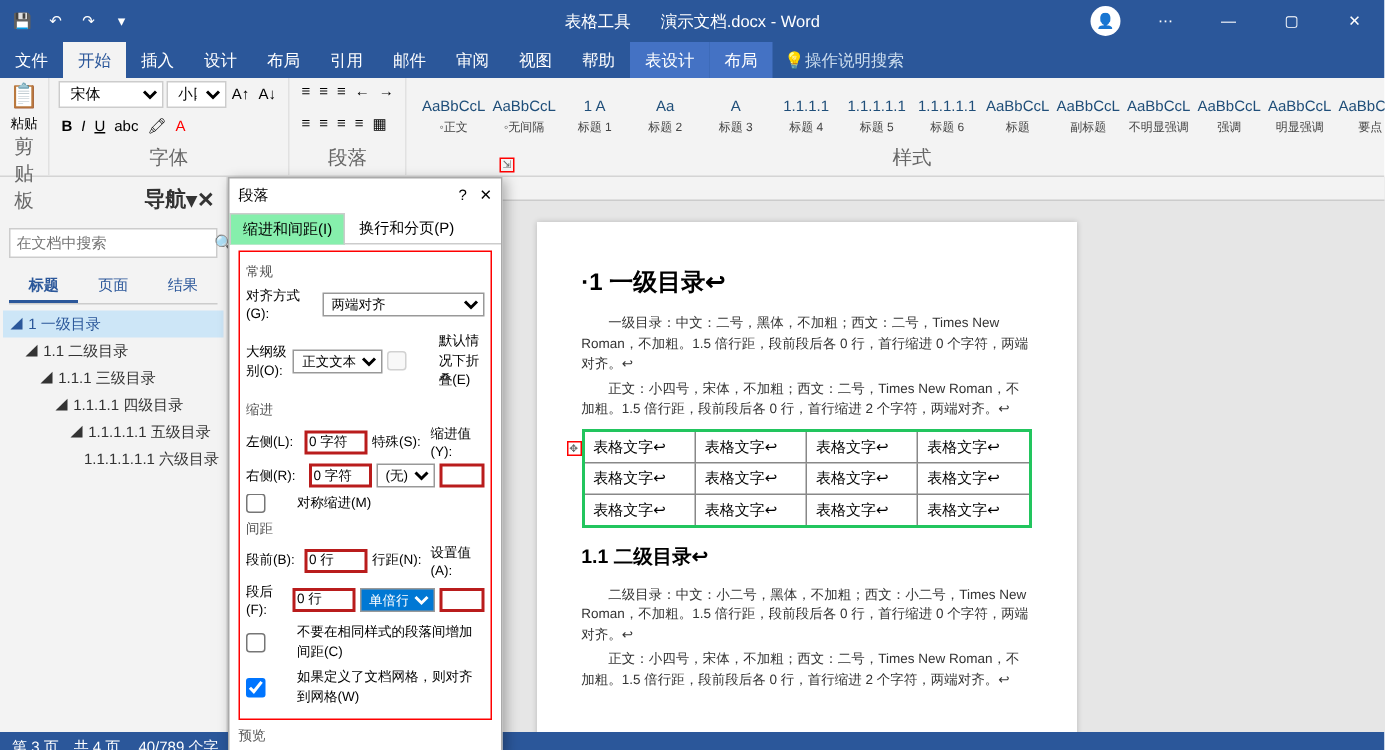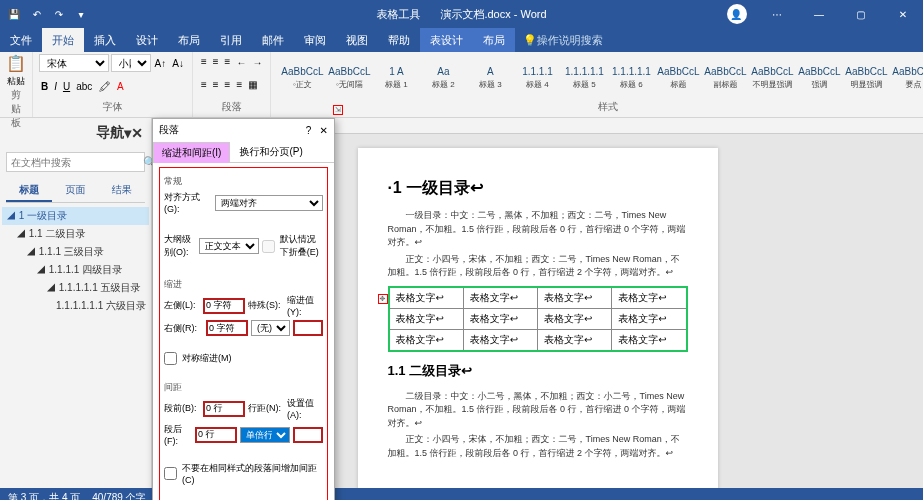--- a/index.html
+++ b/index.html
@@ -11,21 +11,21 @@
 .win-ctrl{position:absolute;right:0;display:flex;gap:2px;align-items:center}
 .win-btn{width:40px;height:28px;display:flex;align-items:center;justify-content:center;font-size:10px}
 .avatar{width:20px;height:20px;border-radius:50%;background:#fff;display:flex;align-items:center;justify-content:center;color:#2b579a;font-size:10px;margin-right:8px}
 .ribbon-tabs{height:24px;background:#2b579a;display:flex;align-items:stretch;color:#fff;font-size:11px}
 .tab{padding:0 10px;display:flex;align-items:center;cursor:pointer}
 .tab.active{background:#f3f3f3;color:#2b579a}
 .tab.contextual{background:#4472c4}
 .tell-me{display:flex;align-items:center;color:#cde;padding:0 8px}
 .ribbon{height:66px;background:#f3f3f3;border-bottom:1px solid #d4d4d4;display:flex;position:relative}
 .r-group{border-right:1px solid #e1e1e1;padding:2px 6px;display:flex;flex-direction:column;justify-content:space-between}
-.r-group-label{font-size:10px;color:#666;text-align:center;padding-bottom:1px}
+.r-group-label{font-size:13px;color:#666;text-align:center;padding-bottom:1px}
 .r-row{display:flex;gap:2px;align-items:center}
 .r-btn{padding:2px;cursor:pointer;font-size:10px}
 .dropdown{border:1px solid #ccc;background:#fff;font-size:10px;padding:1px 3px;height:18px}
 .style-gal{display:flex;gap:1px;flex:1;overflow:hidden;padding:2px}
 .style-item{width:46px;height:44px;border:1px solid transparent;display:flex;flex-direction:column;align-items:center;justify-content:center;font-size:8px;cursor:pointer;text-align:center}
 .style-preview{font-size:10px;color:#1f4e79}
 .style-name{color:#444;font-size:8px;margin-top:2px}
 .para-launcher{position:absolute;left:333px;bottom:2px;width:10px;height:10px;border:1px solid red;font-size:7px;display:flex;align-items:center;justify-content:center;color:#666}
 .main{display:flex;height:370px}
 .nav-pane{width:152px;border-right:1px solid #d4d4d4;background:#f3f3f3;display:flex;flex-direction:column}
@@ -47,28 +47,28 @@
 .body-text{font-size:9px;line-height:1.5;color:#333;margin:3px 0}
 .doc-table{border-collapse:collapse;width:100%;margin:6px 0;font-size:10px;border:2px solid #22c55e}
 .doc-table td{border:1px solid #888;padding:3px 6px}
 .table-handle{position:absolute;left:-10px;width:10px;height:10px;border:1px solid red;font-size:7px;display:flex;align-items:center;justify-content:center;color:#666;background:#fff}
 .statusbar{height:20px;background:#2b579a;color:#fff;display:flex;align-items:center;font-size:10px;padding:0 8px;gap:12px}
 
 .dialog{position:absolute;left:152px;top:118px;width:183px;background:#fff;border:1px solid #aaa;box-shadow:2px 2px 8px rgba(0,0,0,.3);font-size:10px;z-index:100}
 .dlg-title{height:22px;display:flex;align-items:center;justify-content:space-between;padding:0 6px;font-size:10px}
 .dlg-tabs{display:flex;border-bottom:1px solid #ccc}
 .dlg-tab{padding:3px 8px;font-size:10px;cursor:pointer;border:1px solid transparent;border-bottom:0}
-.dlg-tab.active{border-color:#ccc;background:#f0abfc;position:relative;top:1px}
+.dlg-tab.active{border-color:#ccc;background:#86efac;position:relative;top:1px}
 .dlg-body{padding:4px 6px}
 .fieldset{border:1px solid red;padding:4px;margin-bottom:4px}
 .fs-row{display:flex;align-items:center;gap:3px;margin:3px 0;font-size:9px}
 .fs-label{width:48px;font-size:9px}
 .fs-select{flex:1;border:1px solid #999;font-size:9px;padding:1px;height:16px;background:#fff}
 .fs-spin{width:42px;border:2px solid #b91c1c;font-size:9px;padding:1px;height:16px}
-.fs-check{display:flex;align-items:center;gap:5px;font-size:9px;margin:16px 0}
+.fs-check{display:flex;align-items:center;gap:21px;font-size:9px;margin:4px 0}
 .sec-label{font-size:9px;color:#555;margin:3px 0 1px}
 .highlight-sel{background:#0078d4;color:#fff}
 </style>
 </head>
 <body>
 
 <div class="titlebar">
   <div class="qat">
     <span class="qat-btn">💾</span>
     <span class="qat-btn">↶</span>

